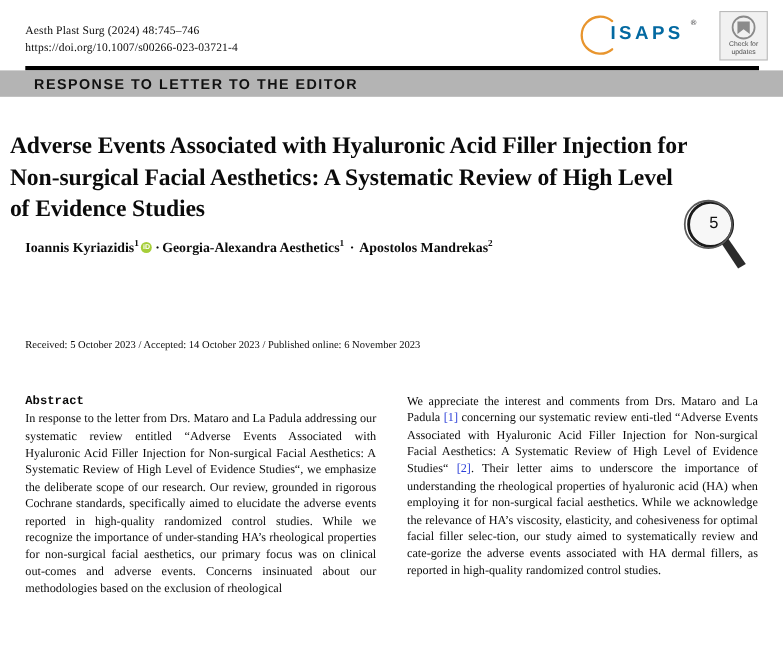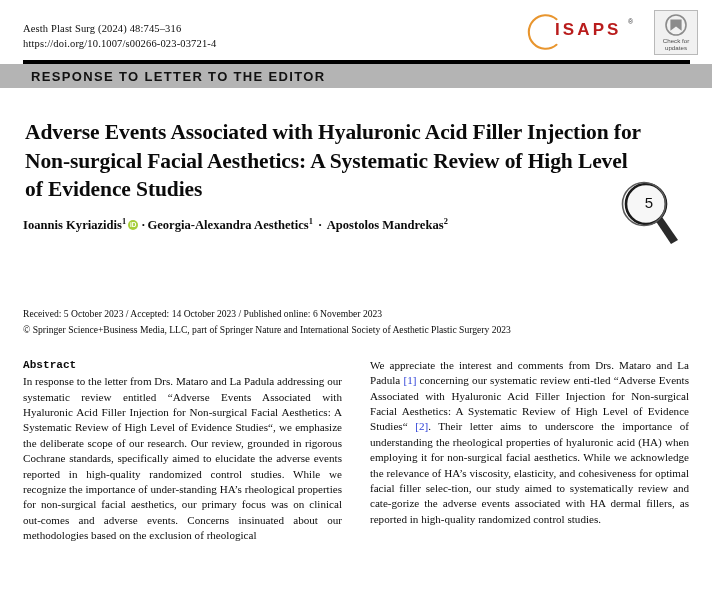--- a/index.html
+++ b/index.html
@@ -53,21 +53,21 @@
     height: 46px;
   }
   .isaps-word {
     position: absolute;
     left: 39px;
     top: 14px;
     font-family: "Liberation Sans", "DejaVu Sans", sans-serif;
     font-weight: bold;
     font-size: 17px;
     letter-spacing: 3.1px;
-    color: #b91c1c;
+    color: #0369a1;
   }
   .isaps-reg {
     position: absolute;
     left: 112px;
     top: 12px;
     font-family: "Liberation Sans", "DejaVu Sans", sans-serif;
     font-size: 7px;
     color: #3a3a3c;
   }
 
@@ -115,21 +115,21 @@
     font-family: Liberation Sans, sans-serif;
     font-weight: bold;
     font-size: 13px;
     letter-spacing: 1.35px;
     color: #111111;
   }
 
   
   .title {
     position: absolute;
-    left: 25px;
+    left: 9px;
     top: 118px;
     width: 620px;
     font-size: 21.5px;
     font-weight: bold;
     line-height: 1.33;
     letter-spacing: -0.1px;
   }
 
   
   .authors {
@@ -231,21 +231,21 @@
     font-family: Liberation Mono, monospace;
   }
   .cite {
     color: #2b3fd8;
   }
 </style>
 </head>
 <body>
 
 <div class="masthead">
-  <div class="line">Aesth Plast Surg (2024) 48:745–316</div>
+  <div class="line">Aesth Plast Surg (2024) 48:745–746</div>
   <div class="line">https://doi.org/10.1007/s00266-023-03721-4</div>
 </div>
 
 <div class="logo-block">
 
   <div class="isaps-logo">
     <svg class="isaps-ring" viewBox="0 0 46 46">
       <path d="M 36.5 10.2 A 16.8 16.8 0 1 0 36.5 35.8" fill="none" stroke="#E8952E" stroke-width="2.1" stroke-linecap="round"></path>
     </svg>
     <div class="isaps-word">ISAPS</div>
@@ -277,21 +277,20 @@
   <svg width="84" height="78" viewBox="0 0 84 78">
     <path d="M 52 36 L 70 62 L 63 66 L 47 42 Z" fill="#2b2b2b"></path>
     <circle cx="38" cy="26" r="20" fill="#f7f7f7" stroke="#1a1a1a" stroke-width="2.6"></circle>
     <circle cx="36" cy="26" r="21.5" fill="none" stroke="#5a5a5a" stroke-width="1.6"></circle>
   </svg>
   <div class="num">5</div>
 </div>
 
 <div class="pubinfo">
   <div class="line">Received: 5 October 2023 / Accepted: 14 October 2023 / Published online: 6 November 2023</div>
-  <div class="line">© Springer Science+Business Media, LLC, part of Springer Nature and International Society of Aesthetic Plastic Surgery 2023</div>
 </div>
 
 <div class="columns">
 
   <div class="col">
     <p><span class="abstract-head">Abstract</span><span>In response to the letter from Drs. Mataro and La Padula addressing our systematic review entitled “Adverse Events Associated with Hyaluronic Acid Filler Injection for Non-surgical Facial Aesthetics: A Systematic Review of High Level of Evidence Studies“, we emphasize the deliberate scope of our research. Our review, grounded in rigorous Cochrane standards, specifically aimed to elucidate the adverse events reported in high-quality randomized control studies. While we recognize the importance of under-standing HA’s rheological properties for non-surgical facial aesthetics, our primary focus was on clinical out-comes and adverse events. Concerns insinuated about our methodologies based on the exclusion of rheological</span></p>
   </div>
 
   <div class="col">
     <p><span>We appreciate the interest and comments from Drs. Mataro and La Padula </span><span class="cite">[</span><span class="cite">1</span><span class="cite">]</span><span> concerning our systematic review enti-tled “Adverse Events Associated with Hyaluronic Acid Filler Injection for Non-surgical Facial Aesthetics: A Systematic Review of High Level of Evidence Studies“ </span><span class="cite">[</span><span class="cite">2</span><span class="cite">]</span><span>. Their letter aims to underscore the importance of understanding the rheological properties of hyaluronic acid (HA) when employing it for non-surgical facial aesthetics. While we acknowledge the relevance of HA’s viscosity, elasticity, and cohesiveness for optimal facial filler selec-tion, our study aimed to systematically review and cate-gorize the adverse events associated with HA dermal fillers, as reported in high-quality randomized control studies.</span></p>

